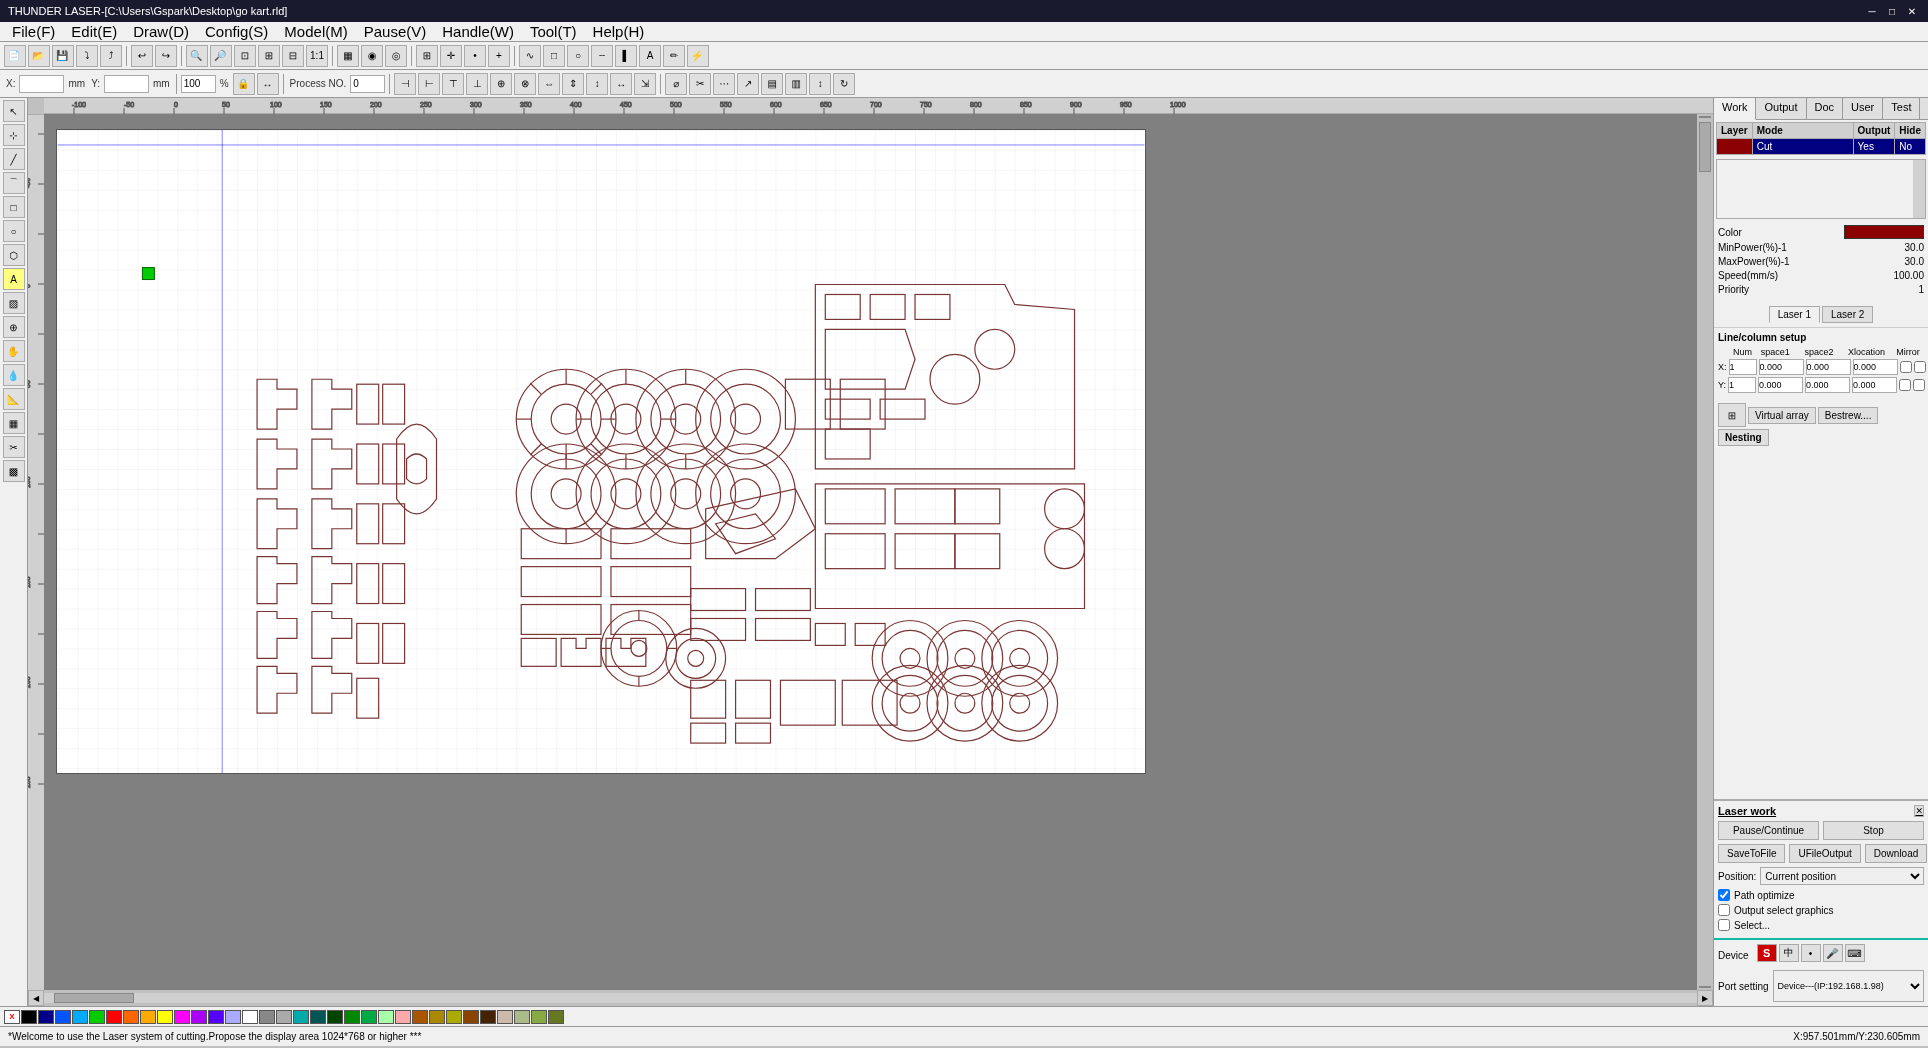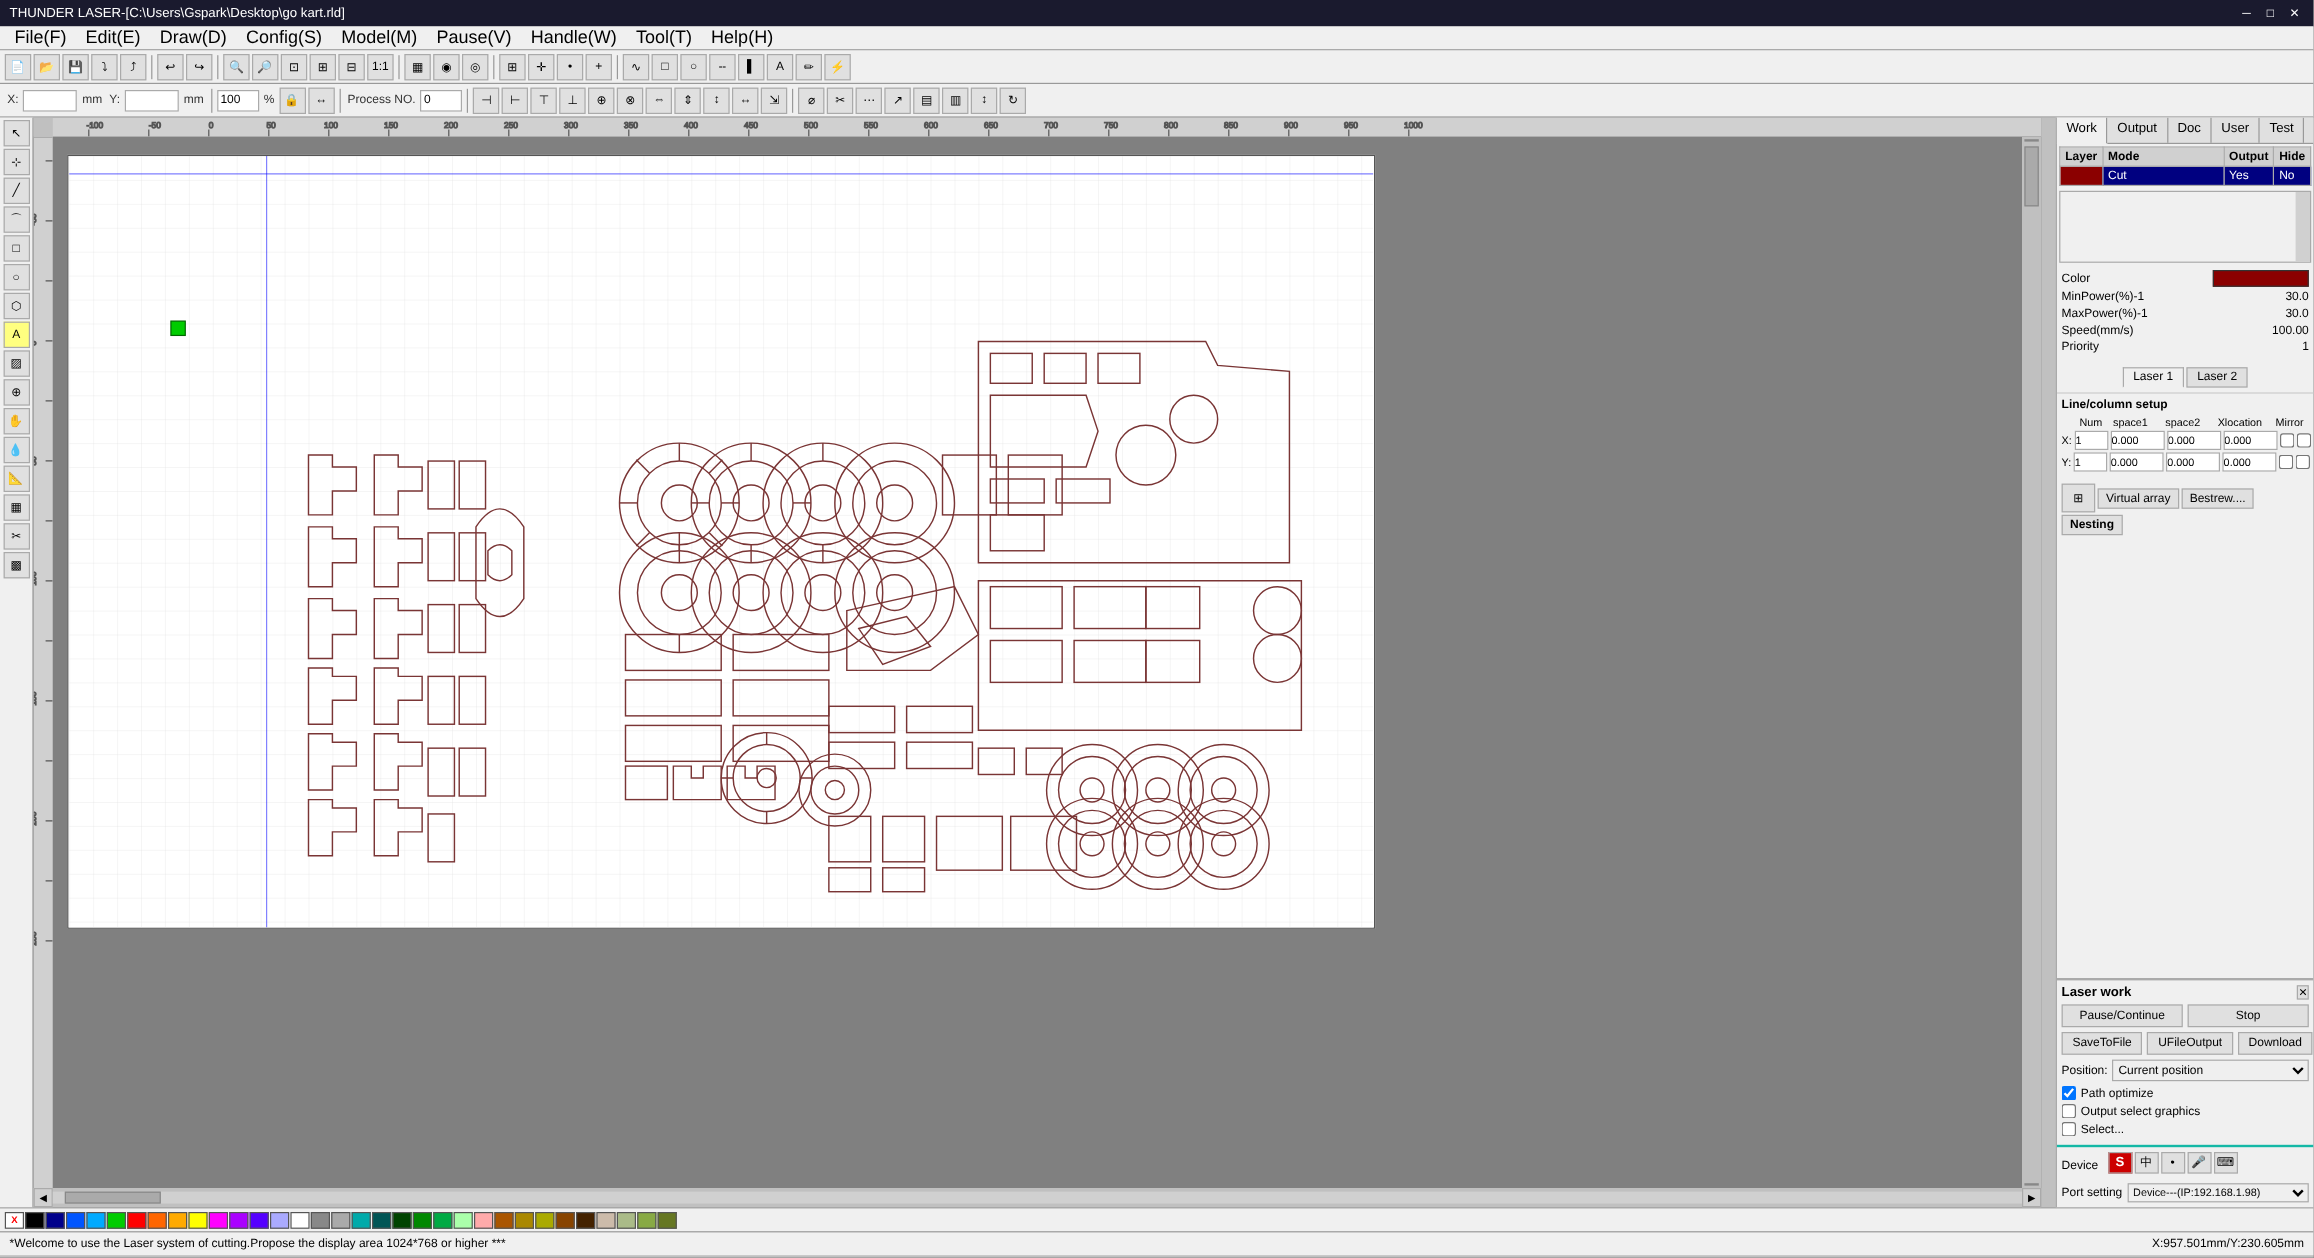--- a/index.html
+++ b/index.html
@@ -27,21 +27,21 @@
     
     
     #left-toolbar { width: 28px; background: #f0f0f0; border-right: 1px solid #999; display: flex; flex-direction: column; align-items: center; padding: 2px 0; gap: 2px; overflow: hidden; }
     .lt-btn { width: 22px; height: 22px; background: #e0e0e0; border: 1px solid #aaa; cursor: pointer; display: flex; align-items: center; justify-content: center; font-size: 10px; }
     
     
     #ruler-left { width: 16px; background: #d0d0d0; position: relative; overflow: hidden; }
     #ruler-top { height: 16px; background: #d0d0d0; width: 100%; position: relative; overflow: hidden; }
     
     
-    #right-panel { width: 210px; background: #f0f0f0; border-left: 1px solid #999; display: flex; flex-direction: column; margin-left: 12px; }
+    #right-panel { width: 210px; background: #f0f0f0; border-left: 1px solid #999; display: flex; flex-direction: column; }
     
     
     #right-tabs { display: flex; background: #e0e0e0; border-bottom: 1px solid #999; height: 22px; }
     .r-tab { padding: 3px 8px; cursor: pointer; font-size: 11px; border-right: 1px solid #999; }
     .r-tab.active { background: #f0f0f0; border-bottom: 1px solid #f0f0f0; margin-bottom: -1px; }
     
     
     #layer-table { width: 100%; border-collapse: collapse; font-size: 10px; }
     #layer-table th { background: #d0d0d0; border: 1px solid #aaa; padding: 2px 4px; text-align: left; }
     #layer-table td { border: 1px solid #aaa; padding: 2px 4px; }
@@ -60,21 +60,21 @@
     #line-col-setup { padding: 4px; font-size: 10px; }
     .lcs-title { font-weight: bold; margin-bottom: 4px; }
     
     
     #action-btns { display: flex; gap: 2px; padding: 4px; flex-wrap: wrap; }
     .action-btn { padding: 2px 6px; background: #e0e0e0; border: 1px solid #aaa; cursor: pointer; font-size: 10px; }
     .action-btn-icon { width: 28px; height: 24px; background: #e0e0e0; border: 1px solid #aaa; cursor: pointer; display: flex; align-items: center; justify-content: center; }
     
     
     #laser-work { border-top: 2px solid #999; padding: 4px; }
-    .section-title { font-weight: bold; font-size: 11px; margin-bottom: 4px; display: flex; align-items: flex-end; gap: 4px; }
+    .section-title { font-weight: bold; font-size: 11px; margin-bottom: 4px; display: flex; align-items: flex-end; gap: 4px; text-decoration: underline; }
     .lw-btn { padding: 3px 8px; background: #e0e0e0; border: 1px solid #aaa; cursor: pointer; font-size: 10px; flex: 1; text-align: center; }
     .lw-btn-row { display: flex; gap: 4px; margin-bottom: 4px; }
     
     
     .pos-row { display: flex; align-items: center; gap: 4px; margin-bottom: 4px; font-size: 10px; }
     .pos-select { height: 18px; font-size: 10px; border: 1px solid #aaa; flex: 1; }
     
     
     .check-row { display: flex; align-items: center; gap: 4px; margin-bottom: 3px; font-size: 10px; }
     
@@ -673,21 +673,21 @@
         <div class="device-icons" style="display:flex; gap:2px; margin-left:4px;">
           <div class="device-icon" style="background:#cc0000; color:white; font-weight:bold; width:20px; height:18px; display:flex; align-items:center; justify-content:center; font-size:11px;">S</div>
           <div class="device-icon" style="width:20px; height:18px; display:flex; align-items:center; justify-content:center; font-size:10px;">中</div>
           <div class="device-icon" style="width:20px; height:18px; display:flex; align-items:center; justify-content:center; font-size:10px;">•</div>
           <div class="device-icon" style="width:20px; height:18px; display:flex; align-items:center; justify-content:center; font-size:10px;">🎤</div>
           <div class="device-icon" style="width:20px; height:18px; display:flex; align-items:center; justify-content:center; font-size:10px;">⌨</div>
         </div>
       </div>
       <div class="port-row" style="display:flex; align-items:center; gap:4px;">
         <span>Port setting</span>
-        <select class="port-select" style="flex:1; height:16px; font-size:9px; border:1px solid #aaa;">
+        <select class="port-select" style="flex:1; height:32px; font-size:9px; border:1px solid #aaa;">
           <option>Device---(IP:192.168.1.98)</option>
         </select>
       </div>
     </div>
   </div>
 </div>
 
 <div id="color-palette" style="height:20px; background:#f0f0f0; border-top:1px solid #999; display:flex; align-items:center; padding:0 4px; gap:1px; overflow:hidden;">
   <div class="palette-none" style="width:16px; height:14px; border:1px solid #555; cursor:pointer; background:white; display:flex; align-items:center; justify-content:center; font-size:8px; font-weight:bold; color:red; flex-shrink:0;">X</div>
   <div class="palette-swatch" style="background:#000000; width:16px; height:14px; border:1px solid #555; cursor:pointer; flex-shrink:0;"></div>

